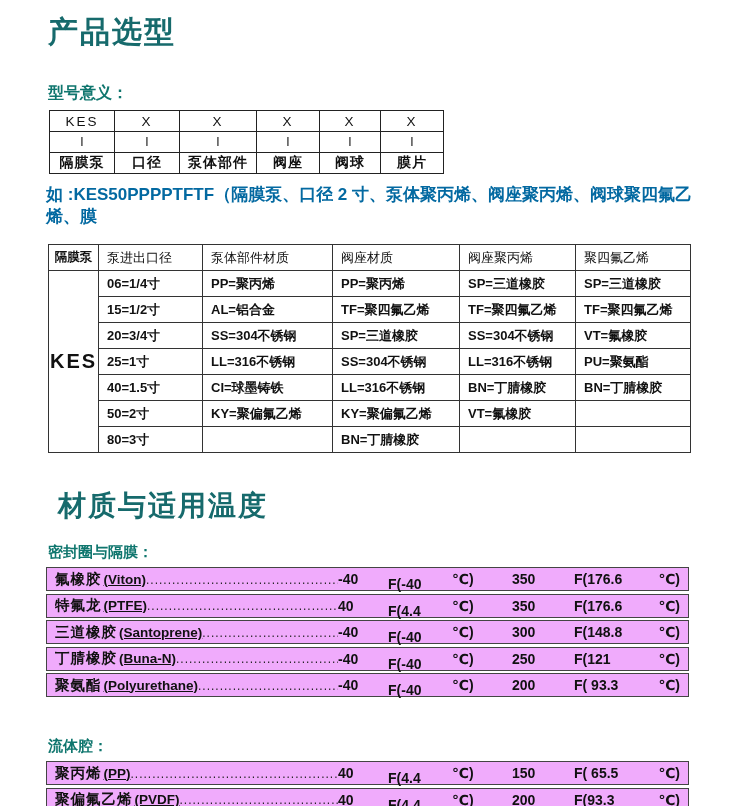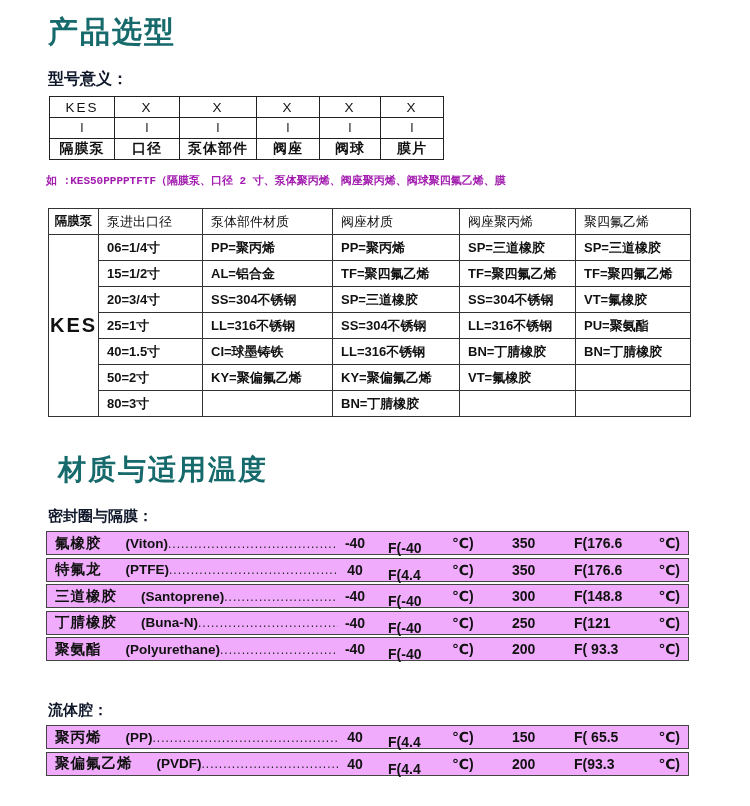--- a/index.html
+++ b/index.html
@@ -8,36 +8,36 @@
     font-family:"Liberation Sans","DejaVu Sans",sans-serif;color:#1a1a1a;
   }
   .page{padding:8px 46px 0 46px;}
 
   h1.sec-title{
     margin:4px 0 0 2px;font-size:30px;font-weight:bold;color:#166a6c;letter-spacing:2px;font-family:Liberation Mono, monospace;
   }
   h2.sec-title{
     margin:34px 0 0 12px;font-size:28px;font-weight:bold;color:#166a6c;letter-spacing:2px;
   }
-  .sub-label{margin:16px 0 0 2px;font-size:16px;font-weight:bold;color:#0f172a;}
+  .sub-label{margin:30px 0 0 2px;font-size:16px;font-weight:bold;color:#0f766e;}
   .sub-label.small{font-size:15px;}
 
   
   table.model{
     border-collapse:collapse;table-layout:fixed;width:388px;margin:6px 0 0 3px;
   }
   table.model td{
     border:1.5px solid #222;text-align:center;height:20px;padding:0;
     font-size:13px;font-weight:normal;color:#111;
   }
   table.model tr.code td{letter-spacing:2px;font-size:13.5px;}
   table.model tr.pipe td{font-size:12px;}
   table.model tr.mean td{font-size:14px;font-weight:bold;letter-spacing:1px;}
 
-  .example{margin:10px 0 0 0;font-size:11px;line-height:22px;color:#a21caf;font-weight:600;font-family:Liberation Mono, monospace;}
+  .example{margin:10px 0 0 0;font-size:17px;line-height:22px;color:#0369a1;font-weight:600;}
   .example .l2{padding-left:34px;}
 
   
   table.sel{
     border-collapse:collapse;table-layout:fixed;width:642px;margin:16px 0 0 2px;
   }
   table.sel td{
     border:1.5px solid #333;padding:2px 0 2px 8px;font-size:13px;font-weight:600;
     color:#111;height:21px;vertical-align:middle;white-space:nowrap;overflow:hidden;
   }
@@ -48,25 +48,25 @@
   }
 
   
   .temp-table{width:643px;margin-top:5px;}
   .trow{
     display:flex;align-items:center;border:1.5px solid #444;background:#f0abfc;
     height:22px;padding:0 8px;margin-bottom:2.5px;font-size:14px;color:#111;white-space:nowrap;
   }
   .tlabel{flex:1;display:flex;align-items:baseline;min-width:0;overflow:hidden;}
   .tlabel .cn{font-weight:bold;font-size:14.5px;letter-spacing:1px;}
-  .tlabel .en{margin-left:24px;font-size:13.5px;font-weight:600;}
+  .tlabel .en{margin-left:2px;font-size:13.5px;font-weight:600;text-decoration:underline;}
   .dots{flex:1;overflow:hidden;white-space:nowrap;font-size:12px;color:#222;letter-spacing:1px;}
   .dots::after{content:"......................................................................................................................................";}
   .tv{font-weight:600;font-size:14px;}
-  .tv.v-min{width:34px;text-align:center;}
+  .tv.v-min{width:34px;text-align:left;}
   .tv.v-minc{width:58px;padding-left:16px;margin-top:10px;}
   .tv.v-minu{width:44px;padding-left:6px;}
   .tv.v-max{width:50px;padding-left:16px;}
   .tv.v-maxc{width:72px;padding-left:12px;}
   .tv.v-maxu{width:34px;text-align:right;}
 </style>
 </head>
 <body>
 
 <div class="page">

